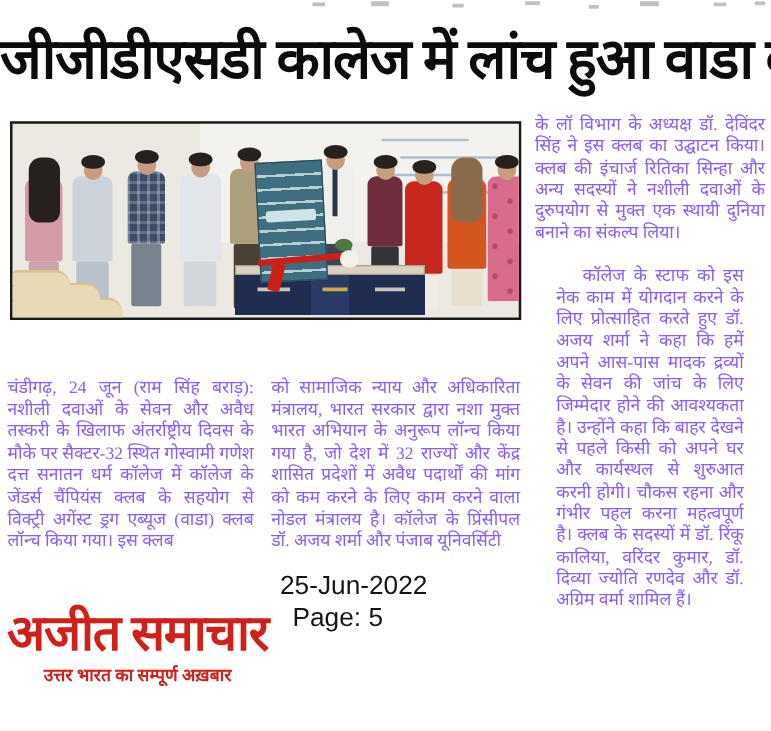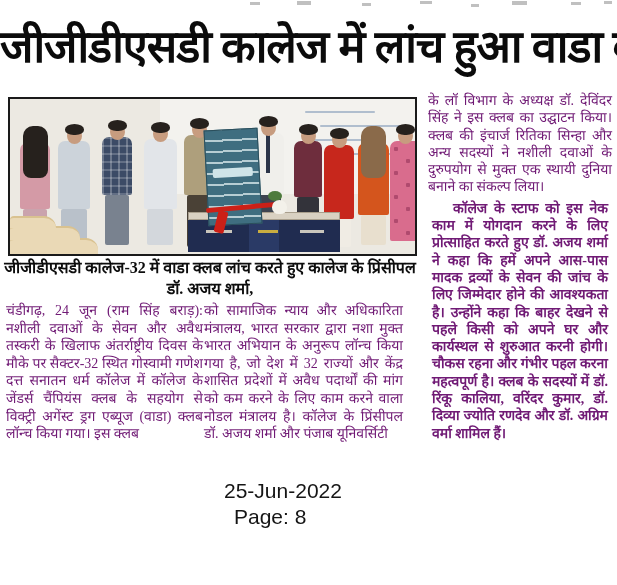--- a/index.html
+++ b/index.html
@@ -31,31 +31,31 @@
   .desk-front{height:32px;background:#202c50;background-image:linear-gradient(90deg,#202c50 0 40%, #2a3a66 40% 60%, #202c50 60%);}
   .desk-mark{position:absolute;background:#e8e2cf;height:3px;opacity:.85;}
   .ribbon{position:absolute;background:#cc2017;border-radius:2px;z-index:5;}
   .pot{position:absolute;left:262px;top:101px;width:15px;height:14px;border-radius:50% 50% 45% 45%;background:#f3f1ea;z-index:5;}
   .plant{position:absolute;left:258px;top:92px;width:14px;height:10px;border-radius:50%;background:#4d7a3c;z-index:5;}
   .bench{position:absolute;background:#ead9b6;border-top:2px solid #d9c290;border-radius:4px 12px 0 0;z-index:3;}
   
   #caption{position:absolute;left:0;top:257px;width:420px;text-align:center;
            font-weight:700;font-size:16px;line-height:21px;color:#0d0d0d;}
   
-  .bodycol{position:absolute;font-size:14px;line-height:17.6px;text-align:justify;color:#701a75;}
+  .bodycol{position:absolute;font-size:14px;line-height:17.6px;text-align:justify;color:#8b5cf6;}
   #col1{left:6px;top:302px;width:197px;height:178px;}
-  #col2{left:204px;top:302px;width:199px;height:178px;}
+  #col2{left:217px;top:302px;width:199px;height:178px;}
   #col3{left:428px;top:92px;width:184px;height:382px;line-height:17.3px;}
-  #col3 .p2{text-indent:1.5em;margin:4px;font-weight:bold;}
+  #col3 .p2{text-indent:1.5em;margin:17px;}
   #col3 .p1{margin:0;}
   
   #masthead{position:absolute;left:4px;top:484px;width:212px;text-align:center;}
   #logo{font-weight:800;font-size:40px;line-height:46px;letter-spacing:-1px;white-space:nowrap;}
   #tagline{font-weight:700;font-size:14px;line-height:17px;margin-top:3px;}
-  #datepage{position:absolute;left:224px;top:478px;font-family:"Liberation Sans", sans-serif;
+  #datepage{position:absolute;left:224px;top:456px;font-family:"Liberation Sans", sans-serif;
             font-size:21px;line-height:26px;color:#151515;}
   #datepage .pg{padding-left:10px;}
   #url{position:absolute;left:2px;top:549px;font-family:"Liberation Sans", sans-serif;
        font-size:21px;color:#151515;white-space:nowrap;}
 </style>
 </head>
 <body>
 
 <div id="page">
 
@@ -168,28 +168,31 @@
     <div class="ribbon" style="left:206px;top:112px;width:10px;height:22px;transform:rotate(14deg);"></div>
     <div class="plant"></div>
     <div class="pot"></div>
 
     <div class="bench" style="left:0;bottom:0;width:88px;height:14px;"></div>
     <div class="bench" style="left:0;bottom:14px;width:70px;height:12px;"></div>
     <div class="bench" style="left:0;bottom:26px;width:46px;height:10px;"></div>
   </div>
 
   <div id="caption">
-    <div>जीजीडीएसडी कालेज-32 में वाडा क्लब लांच करते हुए कालेज के प्रिंसीपल डॉ. अजय शर्मा,</div>
   </div>
 
   <div id="col1" class="bodycol">चंडीगढ़, 24 जून (राम सिंह बराड़): नशीली दवाओं के सेवन और अवैध तस्करी के खिलाफ अंतर्राष्ट्रीय दिवस के मौके पर सैक्टर-32 स्थित गोस्वामी गणेश दत्त सनातन धर्म कॉलेज में कॉलेज के जेंडर्स चैंपियंस क्लब के सहयोग से विक्ट्री अगेंस्ट ड्रग एब्यूज (वाडा) क्लब लॉन्च किया गया। इस क्लब</div>
   <div id="col2" class="bodycol">को सामाजिक न्याय और अधिकारिता मंत्रालय, भारत सरकार द्वारा नशा मुक्त भारत अभियान के अनुरूप लॉन्च किया गया है, जो देश में 32 राज्यों और केंद्र शासित प्रदेशों में अवैध पदार्थों की मांग को कम करने के लिए काम करने वाला नोडल मंत्रालय है। कॉलेज के प्रिंसीपल डॉ. अजय शर्मा और पंजाब यूनिवर्सिटी</div>
   <div id="col3" class="bodycol">
     <p class="p1">के लॉ विभाग के अध्यक्ष डॉ. देविंदर सिंह ने इस क्लब का उद्घाटन किया। क्लब की इंचार्ज रितिका सिन्हा और अन्य सदस्यों ने नशीली दवाओं के दुरुपयोग से मुक्त एक स्थायी दुनिया बनाने का संकल्प लिया।</p>
     <p class="p2">कॉलेज के स्टाफ को इस नेक काम में योगदान करने के लिए प्रोत्साहित करते हुए डॉ. अजय शर्मा ने कहा कि हमें अपने आस-पास मादक द्रव्यों के सेवन की जांच के लिए जिम्मेदार होने की आवश्यकता है। उन्होंने कहा कि बाहर देखने से पहले किसी को अपने घर और कार्यस्थल से शुरुआत करनी होगी। चौकस रहना और गंभीर पहल करना महत्वपूर्ण है। क्लब के सदस्यों में डॉ. रिंकू कालिया, वरिंदर कुमार, डॉ. दिव्या ज्योति रणदेव और डॉ. अग्रिम वर्मा शामिल हैं।</p>
   </div>
 
+  <div id="masthead">
+    <div id="logo" style="color: rgb(208, 32, 26);">अजीत समाचार</div>
+    <div id="tagline" style="color: rgb(208, 32, 26);">उत्तर भारत का सम्पूर्ण अख़बार</div>
+  </div>
   <div id="datepage">
     <div>25-Jun-2022</div>
-    <div class="pg">Page: 8</div>
+    <div class="pg">Page: 5</div>
   </div>
 
 </div>
 
 </body></html>

